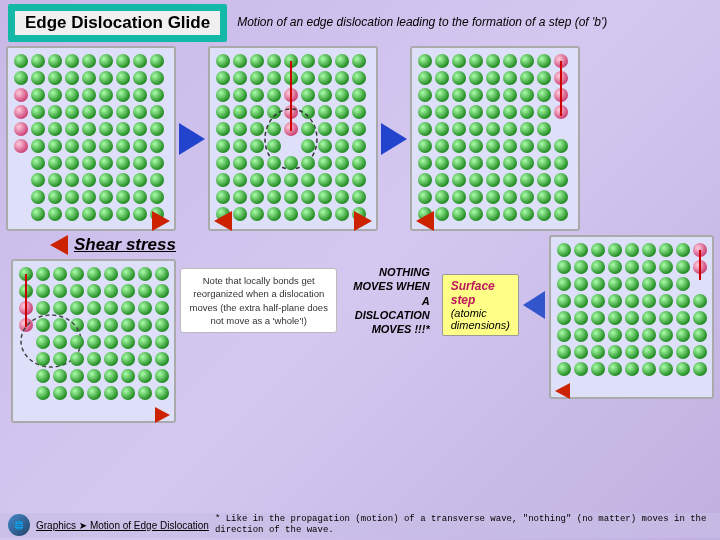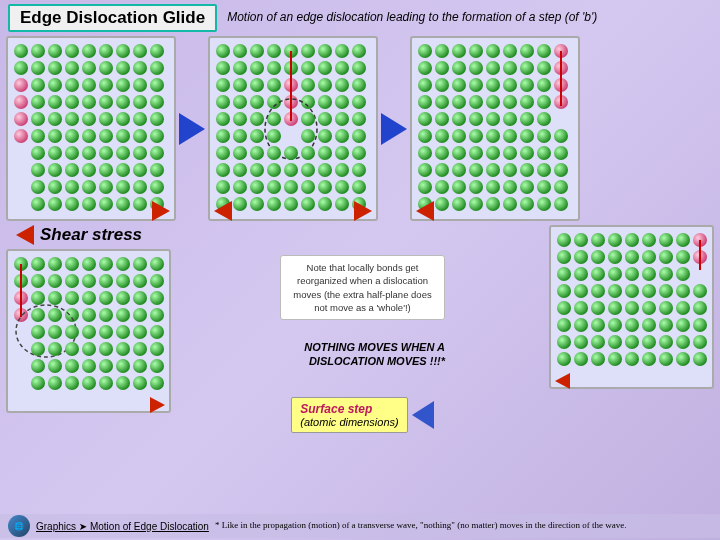--- a/index.html
+++ b/index.html
@@ -39,21 +39,21 @@
 
     
     .grid-svg {
       display: block;
     }
   </style>
 </head>
 <body>
 
 <div id="header" style="padding: 4px 8px 2px 8px; display:flex; align-items:center; gap:10px;">
-  <div id="title" style="background:#f0f0f0; border:2px solid #14b8a6; padding:2px 10px; font-size:17px; font-weight:bold; color:#000; border-radius:2px; white-space:nowrap; font-family:Arial,sans-serif;">Edge Dislocation Glide</div>
+  <div id="title" style="background:#f0f0f0; border:7px solid #14b8a6; padding:2px 10px; font-size:17px; font-weight:bold; color:#000; border-radius:2px; white-space:nowrap; font-family:Arial,sans-serif;">Edge Dislocation Glide</div>
   <div id="subtitle" style="font-size:12px; font-style:italic; color:#000; font-family:Liberation Sans, sans-serif; line-height:1.3;">Motion of an edge dislocation leading to the formation of a step (of 'b')</div>
 </div>
 
 <div style="display:flex; flex-direction:row; align-items:center; padding:2px 6px; gap:3px;">
 
   <div style="position:relative; border:2px solid #aaa; border-radius:3px; background:#dde0f8; padding:3px; flex-shrink:0;">
     <svg class="grid-svg" width="160" height="175">
 
       <defs>
         <radialGradient id="gg" cx="35%" cy="35%" r="65%">
@@ -408,21 +408,21 @@
 
     <div style="position:absolute; bottom:-2px; left:4px; display:flex; align-items:center;">
       <div style="width:0;height:0;border-top:10px solid transparent;border-bottom:10px solid transparent;border-right:18px solid #cc2200;"></div>
     </div>
   </div>
 
 </div>
 
 <div style="display:flex; flex-direction:row; padding:2px 6px; gap:4px; align-items:flex-start; position:relative;">
 
-  <div style="display:flex; flex-direction:column; align-items:flex-start; justify-content:flex-start; flex-shrink:0; width:170px;">
+  <div style="display:flex; flex-direction:column; align-items:flex-end; justify-content:flex-start; flex-shrink:0; width:170px;text-decoration:underline;">
 
     <div style="display:flex; align-items:center; gap:6px; margin-bottom:4px; margin-left:10px;">
       <div style="width:0;height:0;border-top:10px solid transparent;border-bottom:10px solid transparent;border-right:18px solid #cc2200;"></div>
       <span style="font-size:17px; font-weight:bold; font-style:italic; color:#000; font-family:Arial,sans-serif;">Shear stress</span>
     </div>
 
     <div style="position:relative; border:2px solid #aaa; border-radius:3px; background:#dde0f8; padding:3px; flex-shrink:0;">
       <svg width="155" height="150">
         <defs>
           <radialGradient id="ggb1" cx="35%" cy="35%" r="65%">
@@ -510,21 +510,21 @@
 
         <line x1="10" y1="10" x2="10" y2="63" stroke="#cc0000" stroke-width="2"></line>
       </svg>
       
       <div style="position:absolute; bottom:-2px; right:4px; display:flex; align-items:center;">
         <div style="width:0;height:0;border-top:8px solid transparent;border-bottom:8px solid transparent;border-left:15px solid #cc2200;"></div>
       </div>
     </div>
   </div>
 
-  <div style="display:flex; flex-direction:column; align-items:center; gap:20px; flex: 1; padding-top:30px;">
+  <div style="display:flex; flex-direction:row; align-items:center; gap:12px; flex: 1; padding-top:30px;">
 
     <div style="background:#fff; border:1px solid #bbb; border-radius:3px; padding:5px 8px; font-size:9.5px; color:#333; max-width:165px; text-align:center; font-family:Arial,sans-serif; line-height:1.4;">
       <span>Note that locally bonds get reorganized when a dislocation moves (the extra half-plane does not move as a 'whole'!)</span>
     </div>
 
     <div style="font-size:11px; font-style:italic; font-weight:bold; color:#000; font-family:Liberation Sans, sans-serif; max-width:165px; line-height:1.3; text-align:right;">NOTHING MOVES WHEN A DISLOCATION MOVES !!!*</div>
 
     <div style="display:flex; align-items:center; gap:4px; margin-top:8px;">
       <div style="background:#ffff88; border:1px solid #999; padding:4px 8px; border-radius:2px; font-family:Arial,sans-serif;">
         <div style="font-size:12px; font-weight:bold; font-style:italic; color:#be185d;">Surface step</div>
@@ -629,14 +629,14 @@
     </div>
   </div>
 
 </div>
 
 <div style="position:absolute; bottom:2px; left:0; right:0; display:flex; align-items:center; padding:1px 8px; gap:6px; background:rgba(200,190,230,0.7);">
   <div style="width:22px;height:22px;border-radius:50%;background:linear-gradient(135deg,#4488cc,#224466);display:flex;align-items:center;justify-content:center;color:white;font-size:8px;font-weight:bold;flex-shrink:0;">
     🌐
   </div>
   <a href="#" style="font-size:10px;color:#000;font-family:Arial,sans-serif;text-decoration:underline;white-space:nowrap;flex-shrink:0;">Graphics ➤ Motion of Edge Dislocation</a>
-  <span style="font-size:9px; color:#000; font-family:Liberation Serif, serif; line-height:1.3;">* Like in the propagation (motion) of a transverse wave, "nothing" (no matter) moves in the direction of the wave.</span>
+  <span style="font-size:9px; color:#000; font-family:Liberation Mono, monospace; line-height:1.3;">* Like in the propagation (motion) of a transverse wave, "nothing" (no matter) moves in the direction of the wave.</span>
 </div>
 
 </body></html>

